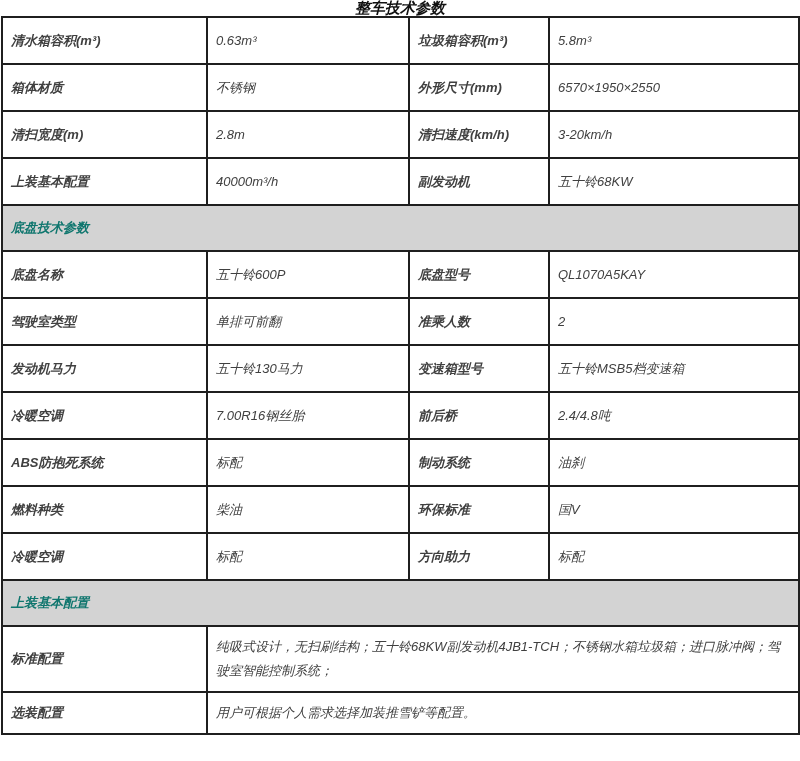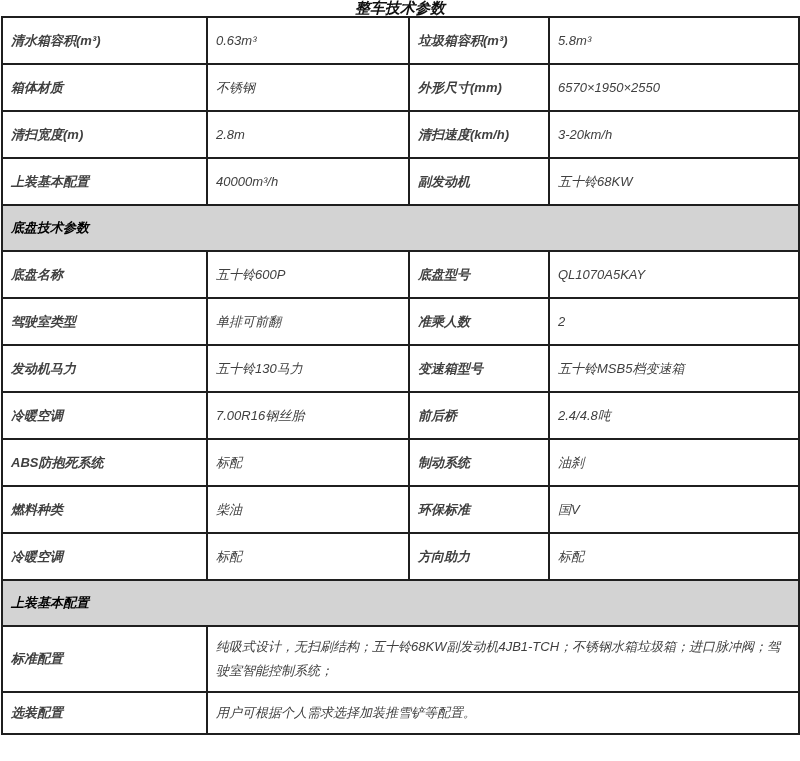--- a/index.html
+++ b/index.html
@@ -43,21 +43,21 @@
     font-size: 13px;
     color: #404040;
     height: 41px;
     padding: 2px 8px;
     overflow: hidden;
   }
   td.label-cell { font-weight: bold; color: #333333; }
   tr.section-row td {
     background: #d3d3d3;
     font-weight: bold;
-    color: #000000;
+    color: #0f766e;
     font-size: 13px;
     height: 40px;
   }
   tr.tall-row td { height: 60px; line-height: 24px; }
   tr.short-row td { height: 36px; }
 </style>
 </head>
 <body>
 
 <div class="page">

